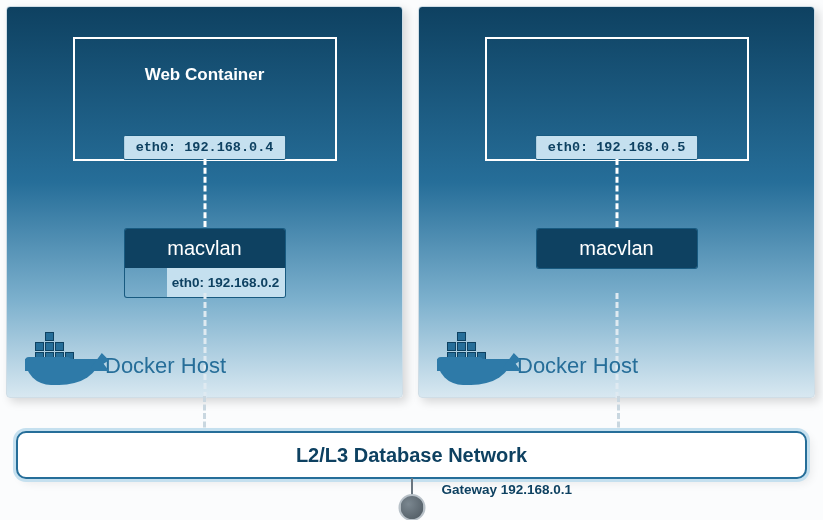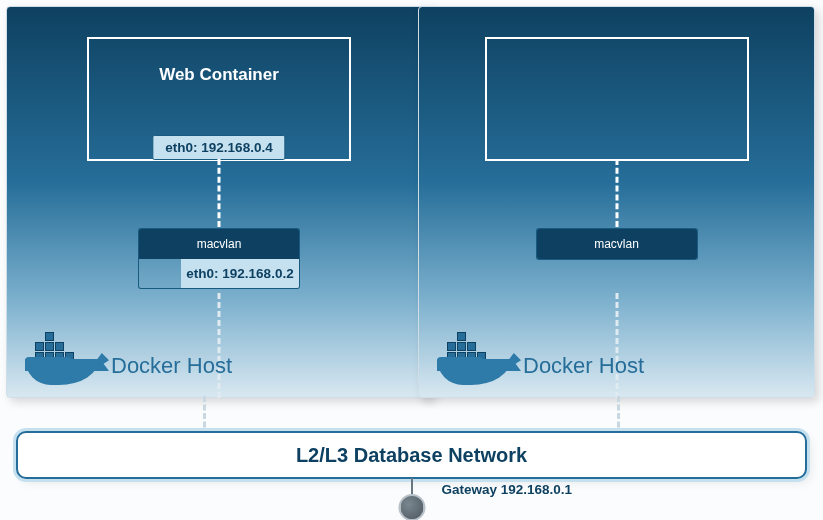--- a/index.html
+++ b/index.html
@@ -15,21 +15,21 @@
   .host {
     position: absolute;
     top: 6px;
     width: 395px;
     height: 390px;
     background: linear-gradient(to bottom, #0e4161 0%, #266e99 45%, #7cb0cd 75%, #d8e8f1 100%);
     border: 1px solid #cfdde6;
     box-shadow: 4px 4px 10px rgba(0,0,0,0.15);
     border-radius: 4px;
   }
-  .host.left  { left: 6px; padding-left: 29px; }
+  .host.left  { left: 6px; }
   .host.right { right: 8px; }
   .container-box {
     position: absolute;
     top: 30px;
     left: 50%;
     transform: translateX(-50%);
     width: 260px;
     height: 120px;
     border: 2px solid #ffffff;
     text-align: center;
@@ -46,56 +46,57 @@
     left: 50%;
     transform: translateX(-50%);
     background: #c5e0ef;
     border: 1.5px solid #185a80;
     color: #0e4161;
     font-size: 13.5px;
     font-weight: 600;
     padding: 4px 12px;
     white-space: nowrap;
     border-radius: 2px;
+    font-family: Liberation Mono, monospace;
   }
   .driver-box {
     position: absolute;
     top: 222px;
     left: 50%;
     transform: translateX(-50%);
     width: 160px;
     border-radius: 2px;
     overflow: hidden;
     box-shadow: 0 0 0 1px #185a80;
   }
   .driver-name {
     background: #0e4161;
     color: #ffffff;
-    font-size: 12px;
+    font-size: 20px;
     text-align: center;
     padding: 8px 0;
   }
   .driver-eth {
     background: #c5e0ef;
     color: #0e4161;
     font-size: 13.5px;
     font-weight: 600;
     text-align: center;
     padding: 7px 0;
     margin-left: 42px;
   }
   .vdash {
     position: absolute;
     border-left: 3px dashed #ffffff;
   }
   .vdash.c1 { left: 50%; transform: translateX(-50%); top: 152px; height: 68px; }
   .vdash.c2 { left: 50%; transform: translateX(-50%); top: 286px; height: 105px; border-left-color: #dfeaf1; }
 
   .host-label-wrap { position: absolute; bottom: 12px; left: 18px; display: flex; align-items: flex-end; }
-  .host-label { color: #266e99; font-size: 22px; font-weight: 400; margin-left: 6px; margin-bottom: 6px; }
+  .host-label { color: #266e99; font-size: 22px; font-weight: 400; margin-left: 0; margin-bottom: 6px; }
 
   
   .whale {
     position: relative; width: 80px; height: 48px;
   }
   .whale .body {
     position: absolute; bottom: 0; left: 0;
     width: 74px; height: 26px;
     background: #2e7aa8;
     border-radius: 0 0 40px 26px / 0 0 26px 26px;
@@ -205,20 +206,21 @@
       <div class="head"></div>
       <div class="body"></div>
       <div class="tail"></div>
     </div>
     <div class="host-label">Docker  Host</div>
   </div>
 </div>
 
 <div class="host right">
   <div class="container-box">
+    <div class="eth-label">eth0: 192.168.0.5</div>
   </div>
   <div class="vdash c1"></div>
   <div class="driver-box">
     <div class="driver-name">macvlan</div>
   </div>
   <div class="vdash c2"></div>
   <div class="host-label-wrap">
     <div class="whale">
       <div class="boxes">
         <div class="bx top"></div>

